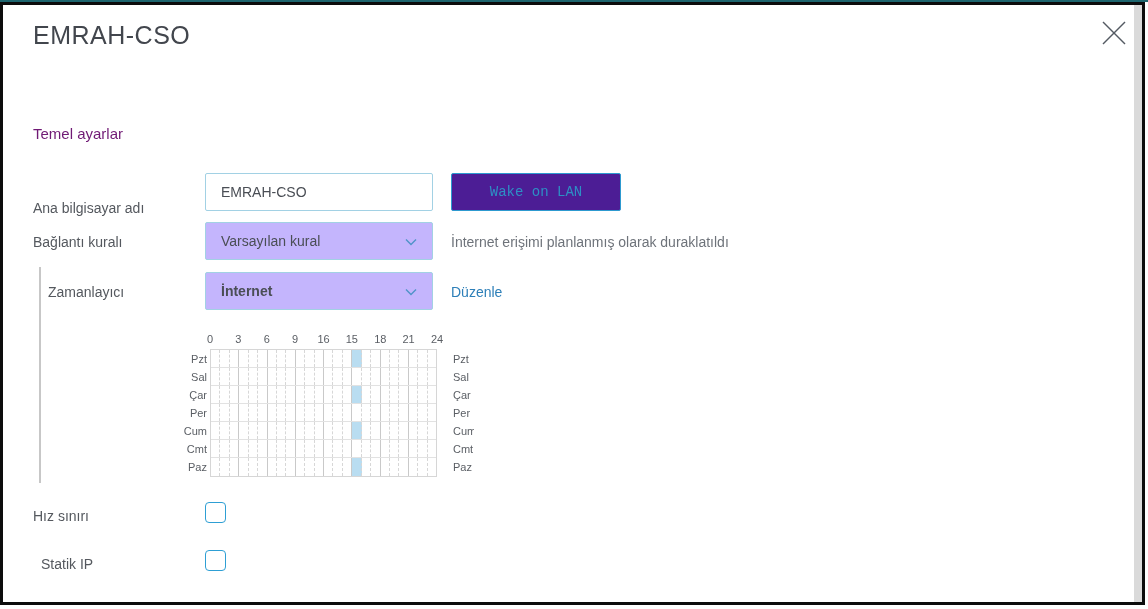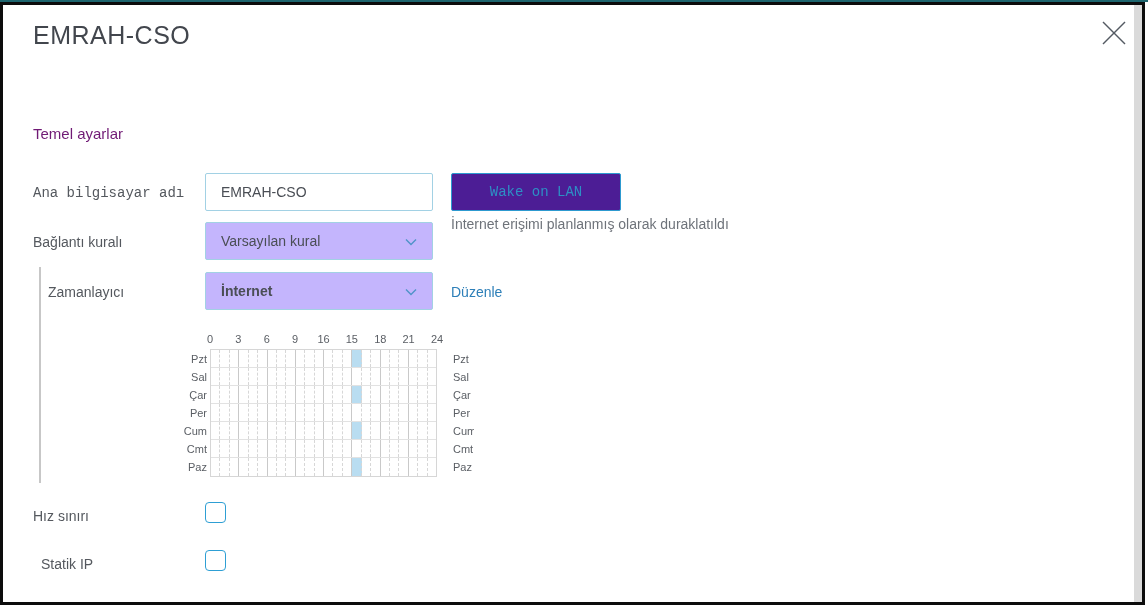--- a/index.html
+++ b/index.html
@@ -66,21 +66,21 @@
     border: 1px solid #a2d1e4; border-radius: 2px;
     background: #c4b5fd; cursor: pointer;
     display: flex; align-items: center;
     padding-left: 15px;
     font-size: 14px; color: #4a4e55;
   }
   .select .chevron {
     position: absolute; right: 14px; top: 12px;
   }
   .note-text {
-    position: absolute; left: 448px; top: 211px;
+    position: absolute; left: 448px; top: 229px;
     font-size: 14px; color: #6e737a;
   }
   .link {
     position: absolute; left: 448px; top: 279px;
     font-size: 14px; color: #2d7fb8; cursor: pointer; text-decoration: none;
   }
   .indent-line {
     position: absolute; left: 36px; top: 262px;
     width: 2px; height: 216px; background: #c7c7c7;
   }
@@ -134,21 +134,21 @@
     <span style="display:flex;">
       <svg width="28" height="28" viewBox="0 0 28 28">
         <line x1="3" y1="3" x2="25" y2="25" stroke="#545a63" stroke-width="1.4"></line>
         <line x1="25" y1="3" x2="3" y2="25" stroke="#545a63" stroke-width="1.4"></line>
       </svg>
     </span>
   </button>
 
   <div class="section-heading">Temel ayarlar</div>
 
-  <div class="field-label" style="top:180px;font-family:Liberation Mono, monospace;">Ana bilgisayar adı</div>
+  <div class="field-label" style="top:195px;">Ana bilgisayar adı</div>
   <input class="text-input" type="text" value="EMRAH-CSO" style="">
   <button class="outline-button">Wake on LAN</button>
 
   <div class="field-label" style="top:229px;">Bağlantı kuralı</div>
   <div class="select" style="top:217px;">
     <span>Varsayılan kural</span>
     <span class="chevron">
       <svg width="14" height="14" viewBox="0 0 14 14">
         <polyline points="2,4.5 7,9.5 12,4.5" fill="none" stroke="#4f93c8" stroke-width="1.4"></polyline>
       </svg>

